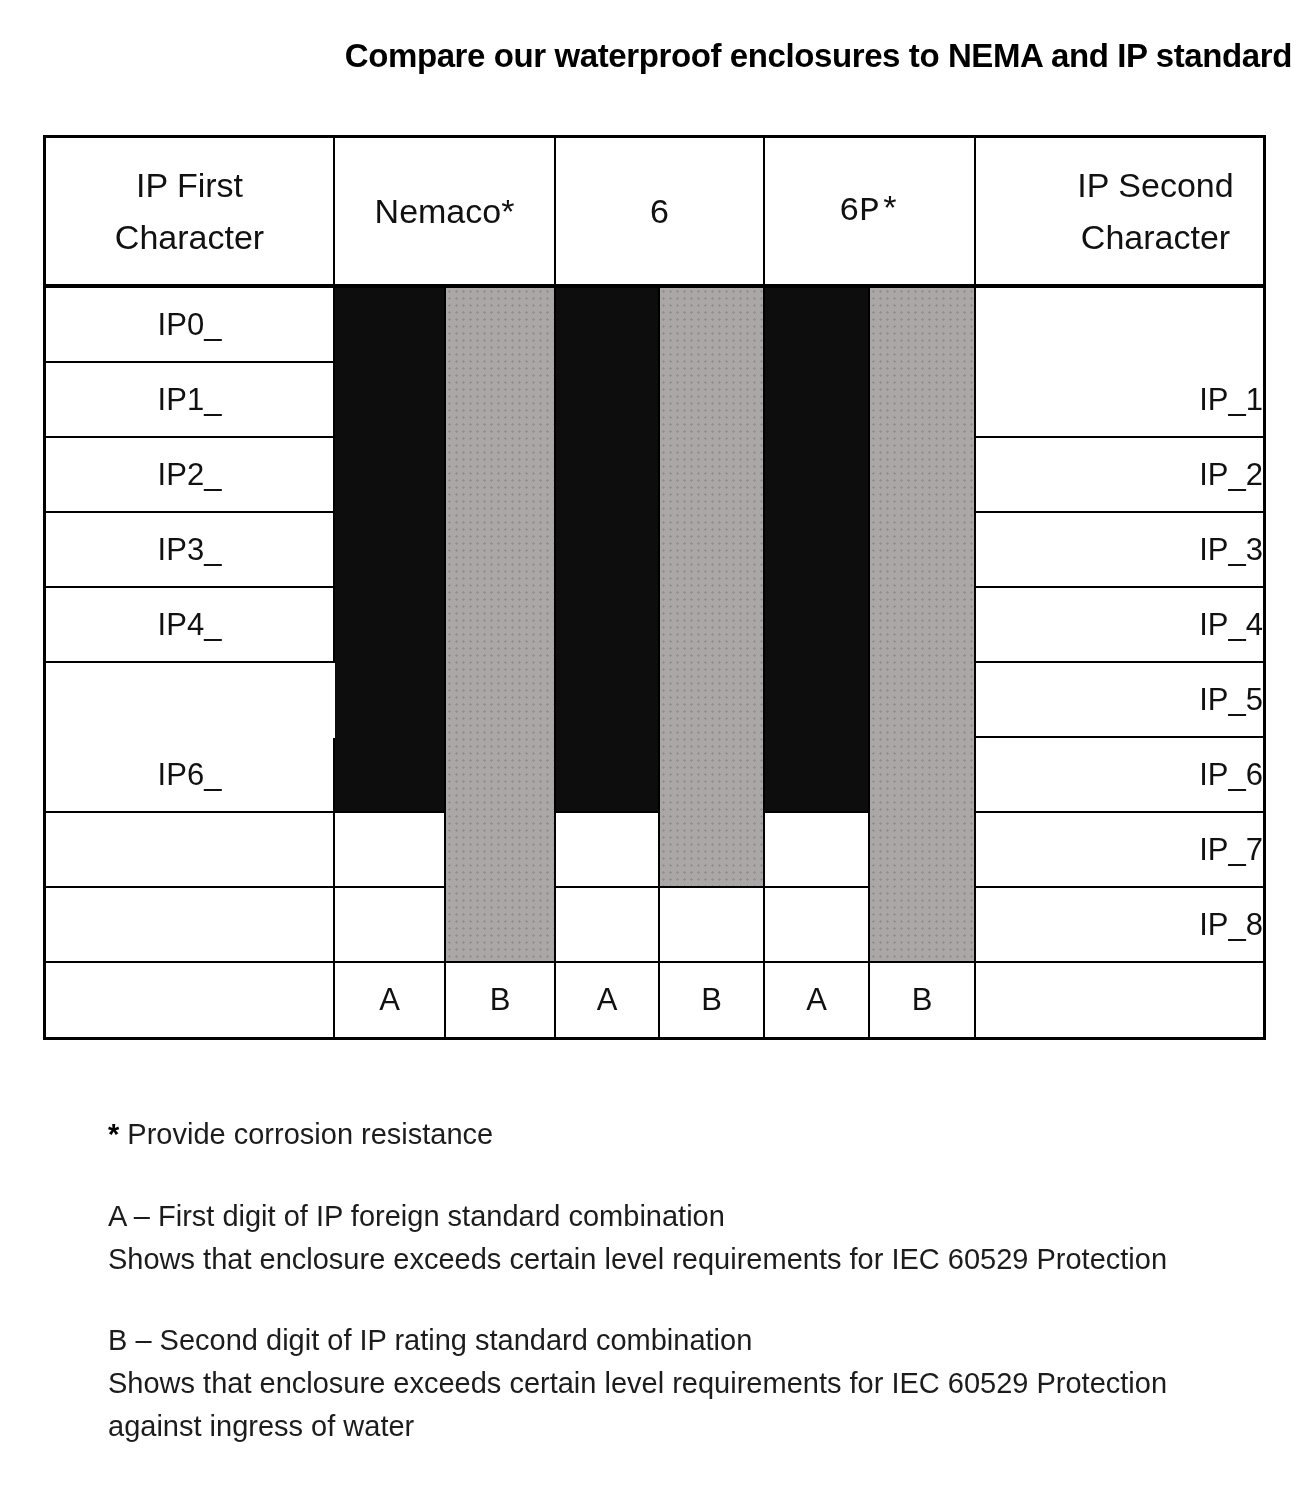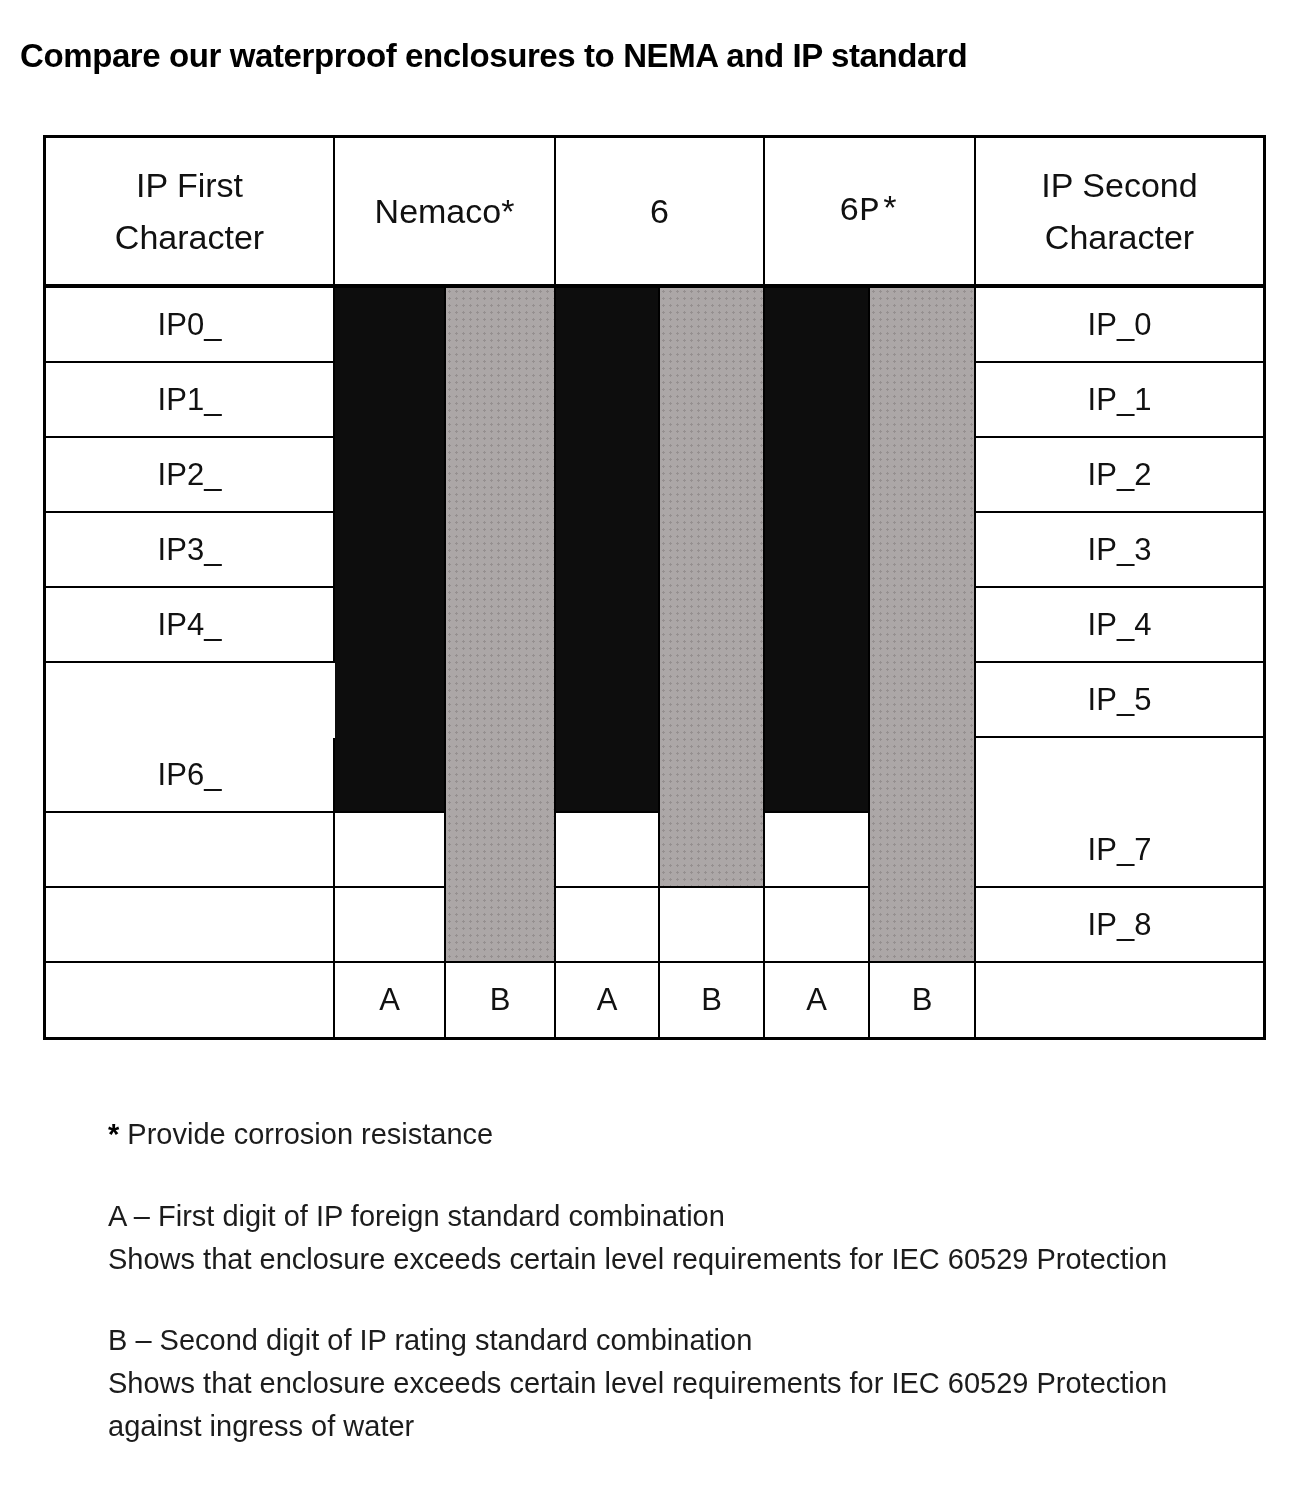--- a/index.html
+++ b/index.html
@@ -2,40 +2,40 @@
 <html><head>
 <meta charset="utf-8">
 <style>
   html,body{margin:0;padding:0;}
   body{
     width:1312px;height:1508px;background:#ffffff;
     font-family:"Liberation Sans","DejaVu Sans",sans-serif;
     color:#111;position:relative;overflow:hidden;
   }
   .page-title{
-    margin:36px 20px 0 20px;text-align:left;
+    margin:36px 20px 0 20px;text-align:right;
     font-size:33px;font-weight:bold;color:#000;
     line-height:40px;letter-spacing:-0.4px;
   }
   
   .ip-table{
     margin:59px 0 0 43px;width:1217px;
     border:3px solid #000;background:#fff;
     display:grid;
     grid-template-columns:289px 111px 110px 104px 105px 105px 106px 1fr;
     grid-template-rows:150px repeat(9,75px) 74px;
     font-size:31px;
   }
   .c{
     border-right:2px solid #000;border-bottom:2px solid #000;
     display:flex;align-items:center;justify-content:center;
     text-align:center;min-width:0;min-height:0;
   }
   .hdr{border-bottom-width:4px;font-size:34px;line-height:52px;}
-  .last-col{border-right:none;}
+  .last-col{border-right:none;justify-content:flex-end;}
   .last-row{border-bottom:none;}
   .wrap-narrow{display:block;max-width:185px;}
   .wrap-narrow2{display:block;max-width:215px;}
   
   .r1{grid-row:1}.r2{grid-row:2}.r3{grid-row:3}.r4{grid-row:4}.r5{grid-row:5}
   .r6{grid-row:6}.r7{grid-row:7}.r8{grid-row:8}.r9{grid-row:9}.r10{grid-row:10}.r11{grid-row:11}
   .cl1{grid-column:1}.cl2{grid-column:2}.cl3{grid-column:3}.cl4{grid-column:4}
   .cl5{grid-column:5}.cl6{grid-column:6}.cl7{grid-column:7}.cl8{grid-column:8}
   .sp-nemaco{grid-row:1;grid-column:2/4;}
   .sp-6{grid-row:1;grid-column:4/6;}
@@ -99,26 +99,26 @@
   <div class="c r9 cl6"></div>
   <div class="c r10 cl6"></div>
 
   <div class="c r11 cl2 last-row">A</div>
   <div class="c r11 cl3 last-row">B</div>
   <div class="c r11 cl4 last-row">A</div>
   <div class="c r11 cl5 last-row">B</div>
   <div class="c r11 cl6 last-row">A</div>
   <div class="c r11 cl7 last-row">B</div>
 
-  <div class="c r2 cl8 last-col">IP_0</div>
   <div class="c r3 cl8 last-col">IP_1</div>
   <div class="c r4 cl8 last-col">IP_2</div>
   <div class="c r5 cl8 last-col">IP_3</div>
   <div class="c r6 cl8 last-col">IP_4</div>
   <div class="c r7 cl8 last-col">IP_5</div>
+  <div class="c r8 cl8 last-col">IP_6</div>
   <div class="c r9 cl8 last-col">IP_7</div>
   <div class="c r10 cl8 last-col">IP_8</div>
   <div class="c r11 cl8 last-col last-row"></div>
 </div>
 
 <div class="notes">
   <p><span class="star">*</span> <span>Provide corrosion resistance</span></p>
 
   <div class="note-block-a">
     <p>A – First digit of IP foreign standard combination</p>

